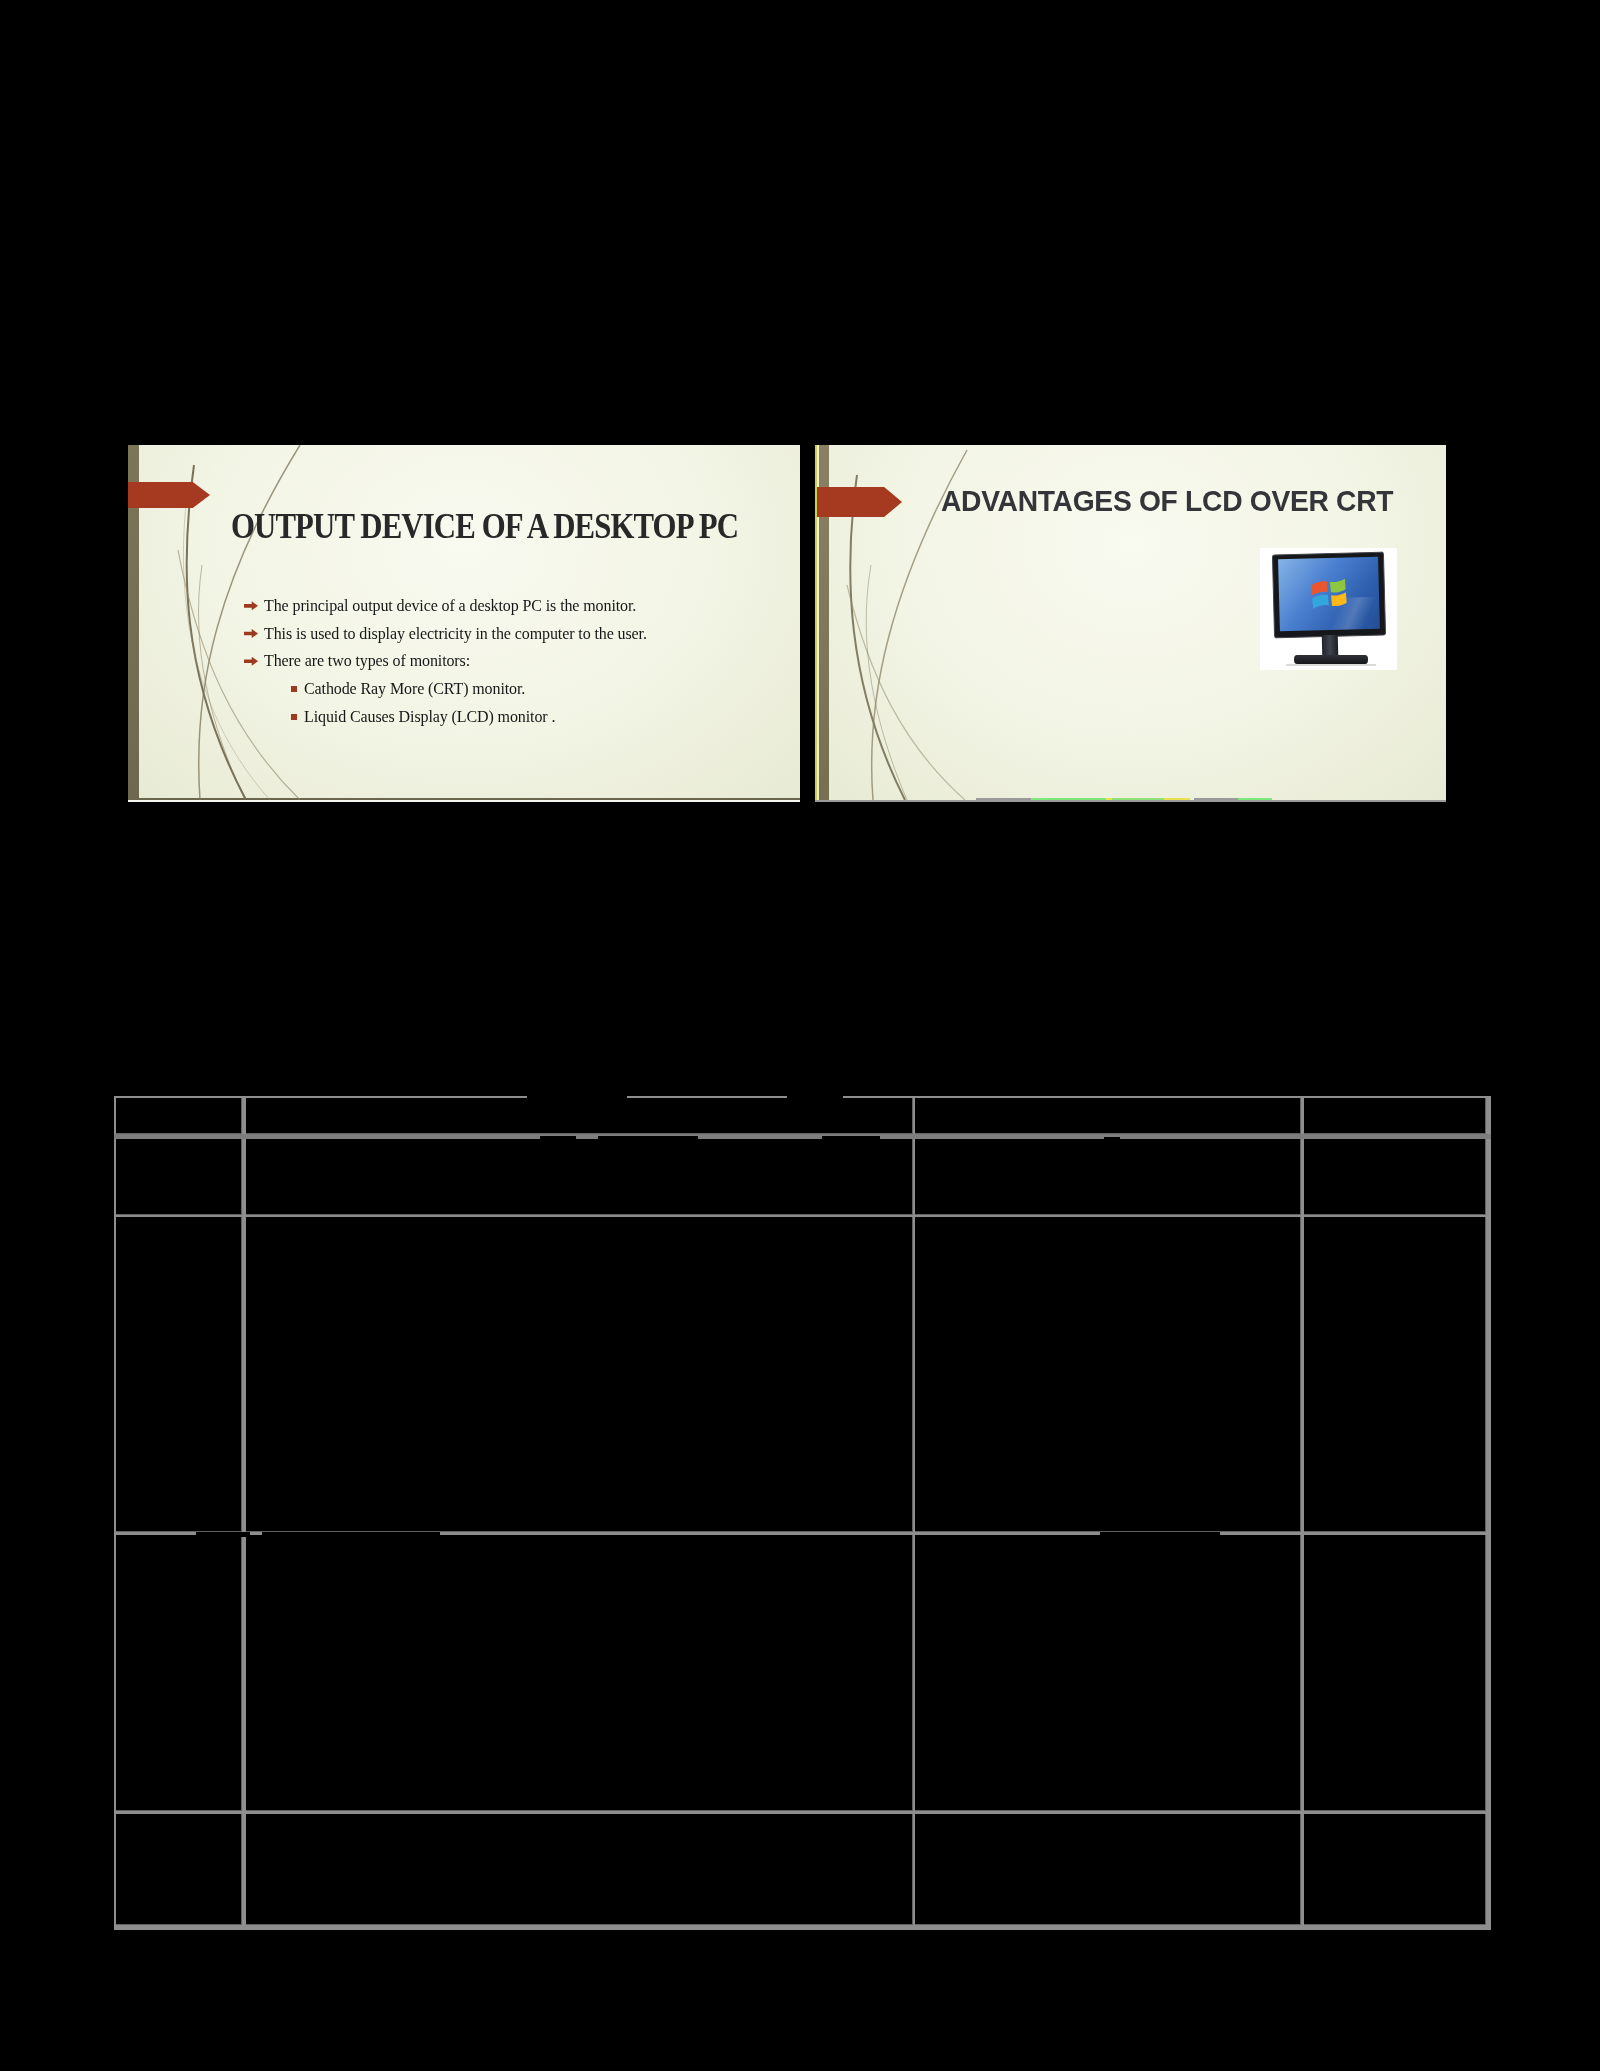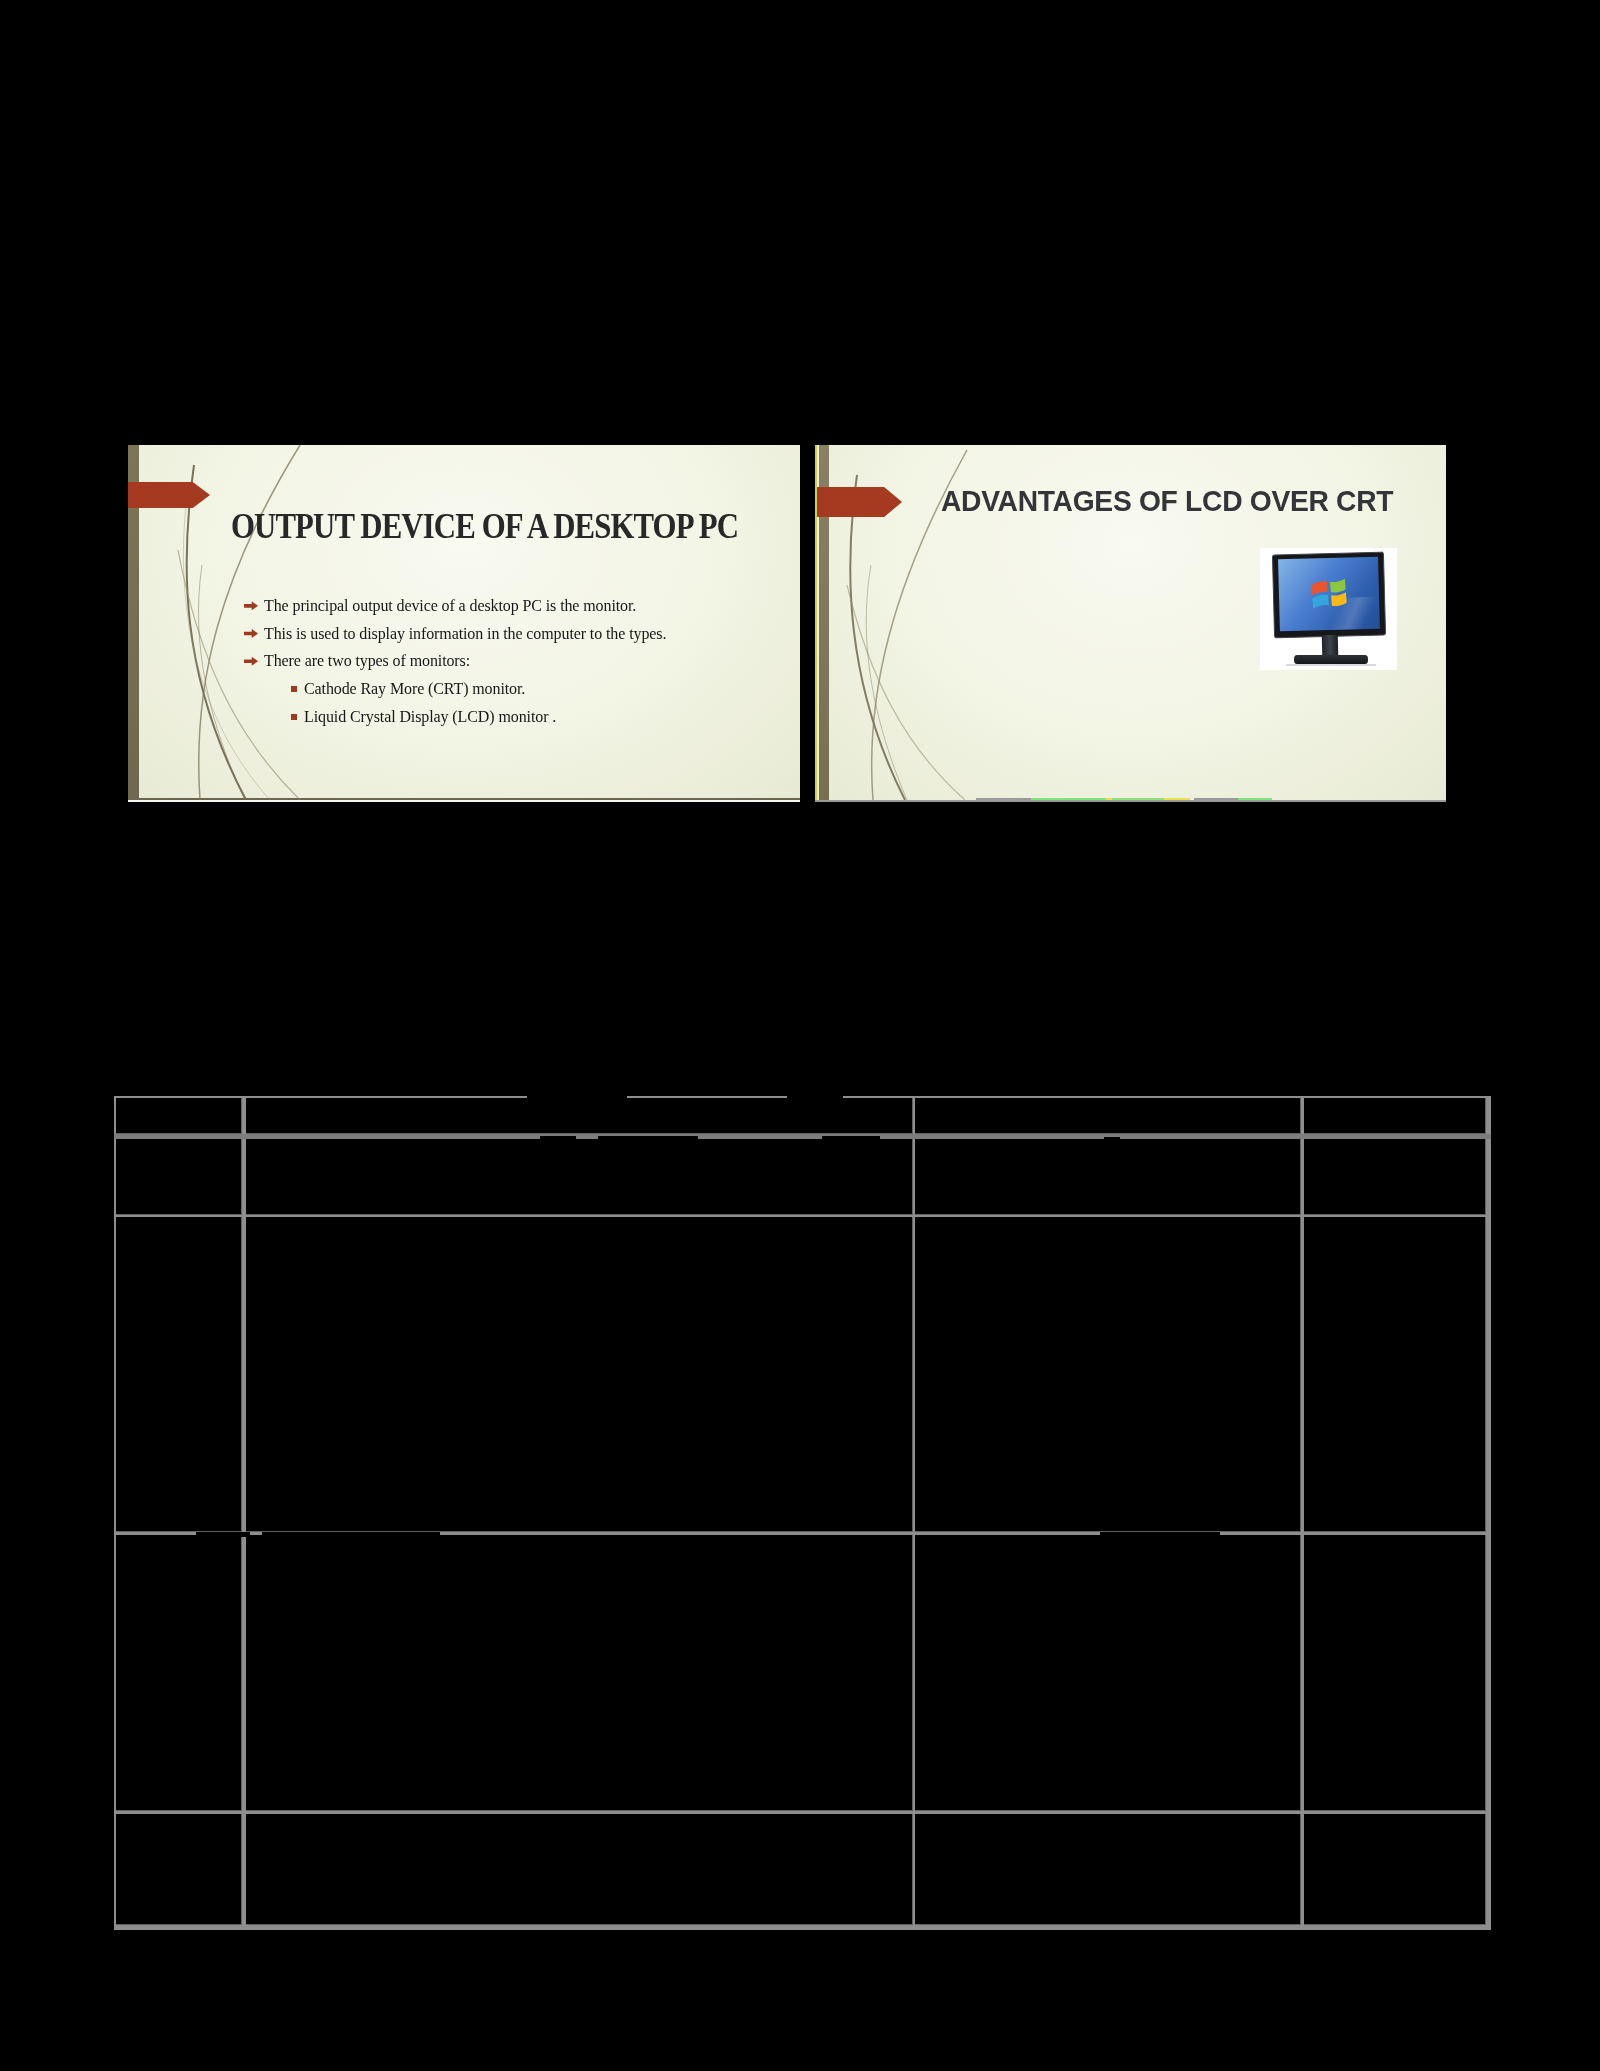--- a/index.html
+++ b/index.html
@@ -88,33 +88,33 @@
     <div class="stripe"></div>
     <div class="banner"></div>
     <h1 class="title1">OUTPUT DEVICE OF A DESKTOP PC</h1>
     <ul class="bullets">
       <li>
         <span class="ar"></span>
         <span class="t">The principal output device of a desktop PC is the monitor.</span>
         </li>
       <li>
         <span class="ar"></span>
-        <span class="t">This is used to display information in the computer to the types.</span>
+        <span class="t">This is used to display electricity in the computer to the user.</span>
         </li>
       <li>
         <span class="ar"></span>
         <span class="t">There are two types of monitors:</span>
         </li>
       <li class="sub">
         <span class="sq"></span>
         <span class="t">Cathode Ray More (CRT) monitor.</span>
         </li>
       <li class="sub">
         <span class="sq"></span>
-        <span class="t">Liquid Crystal Display (LCD) monitor .</span>
+        <span class="t">Liquid Causes Display (LCD) monitor .</span>
         </li>
     </ul>
   </section>
 
   <section class="slide slide2">
     <svg class="curves" viewBox="0 0 629 355">
       <path d="M40 30 C26 130 30 240 88 355" stroke="#6f684d" stroke-width="2" fill="none" opacity=".85"></path>
       <path d="M150 5 C75 140 48 250 56 355" stroke="#827b5e" stroke-width="1.5" fill="none" opacity=".7"></path>
       <path d="M30 140 C52 230 86 300 148 355" stroke="#938c6e" stroke-width="1.2" fill="none" opacity=".55"></path>
       <path d="M90 355 C58 280 40 200 54 120" stroke="#7f785c" stroke-width="1" fill="none" opacity=".45"></path>

